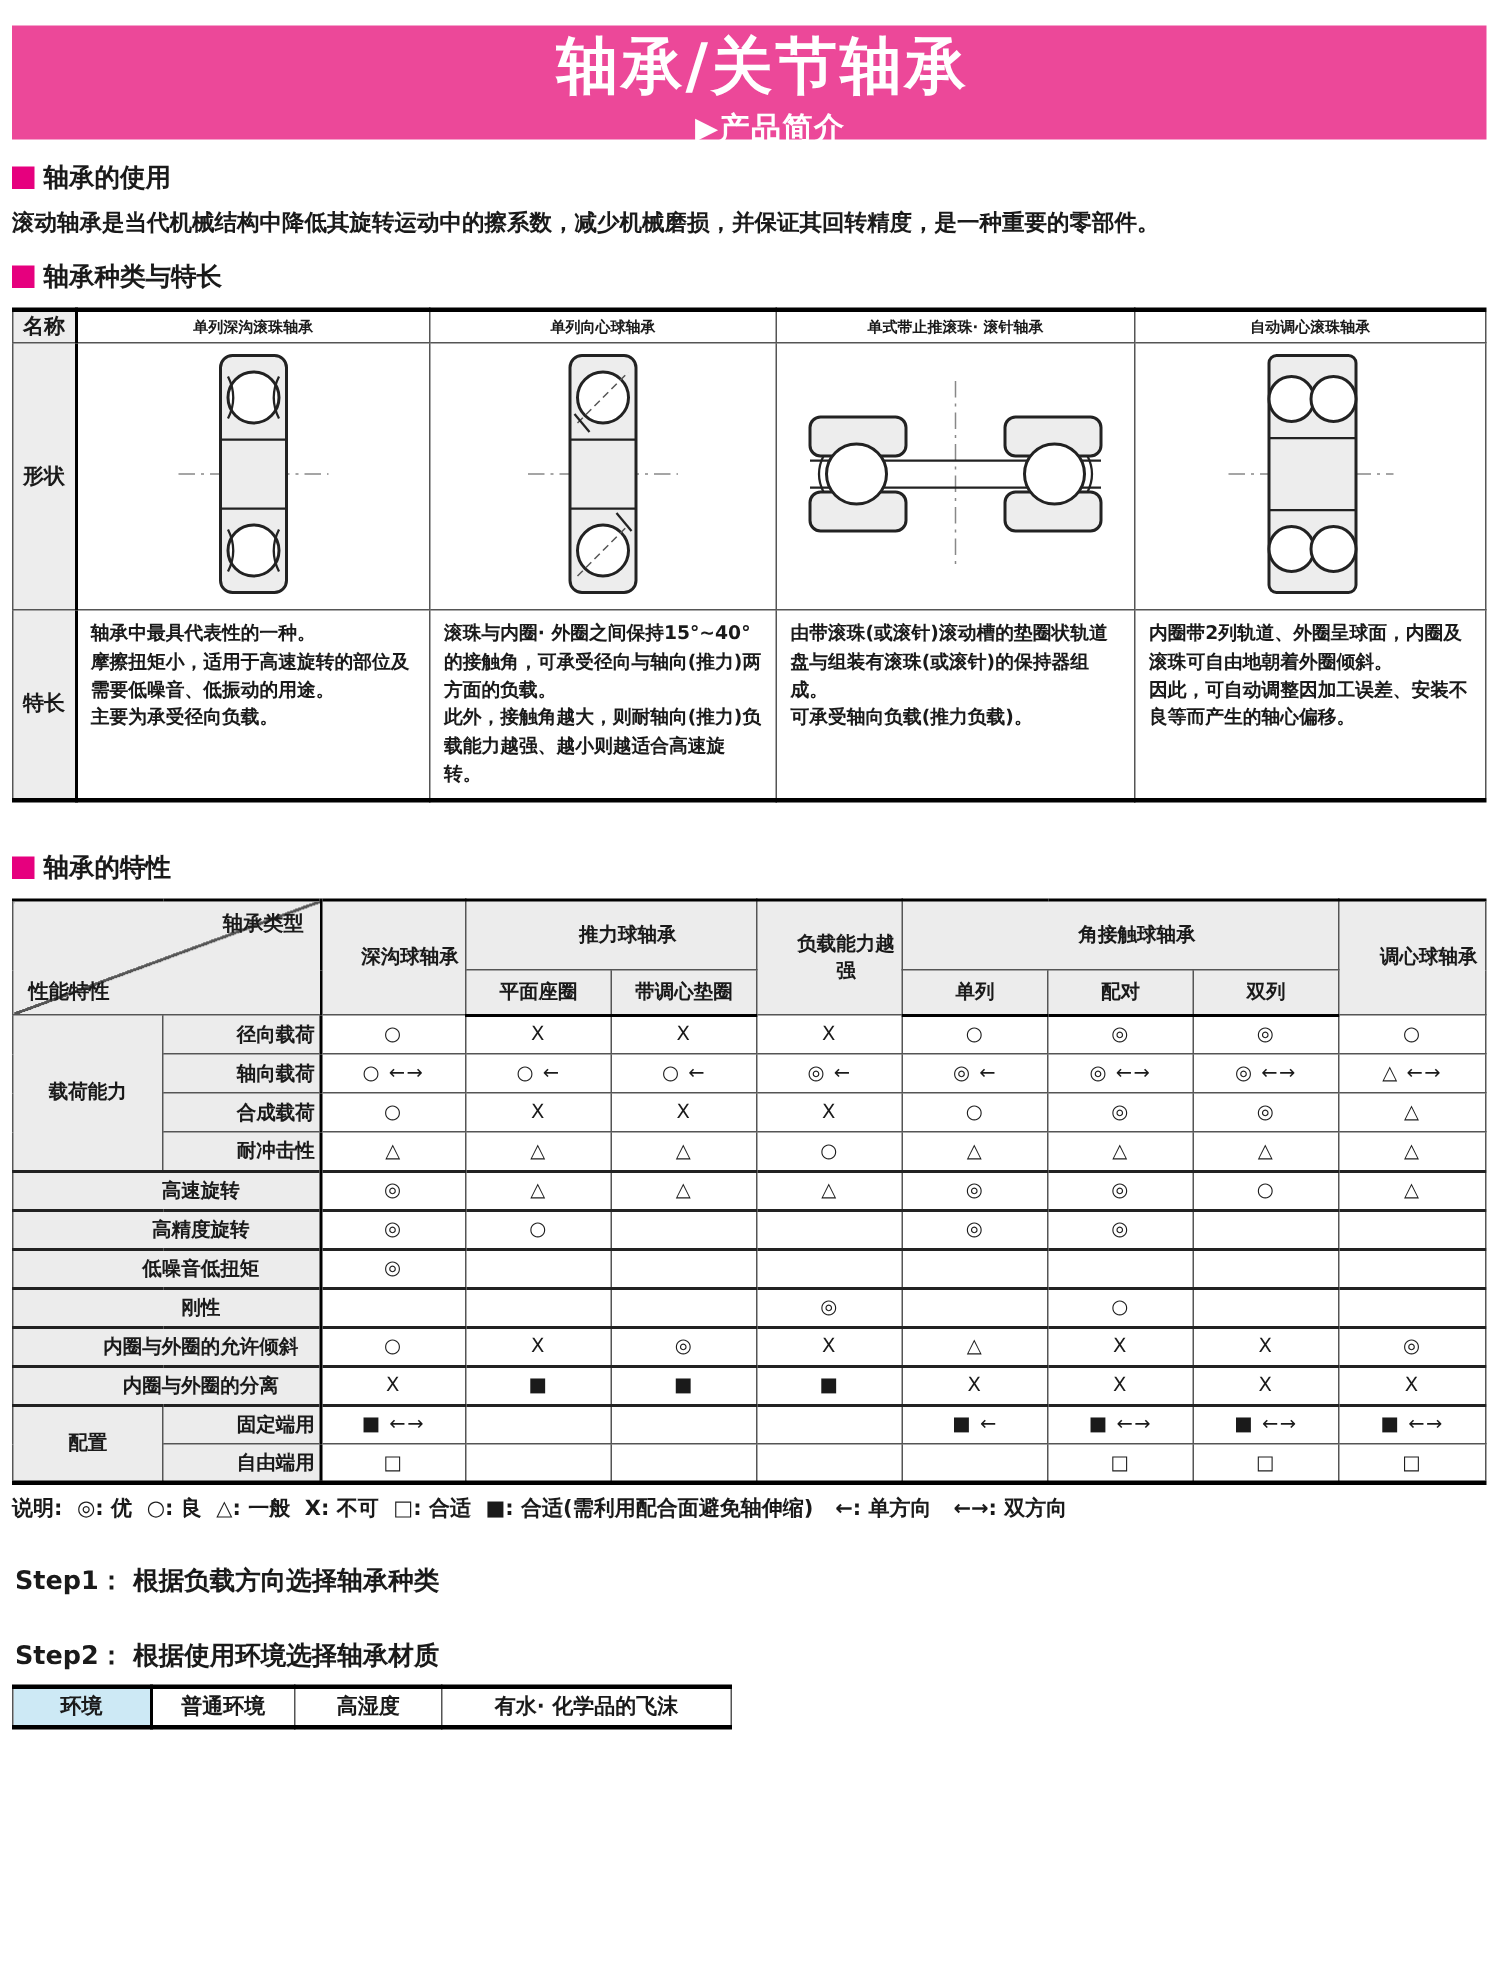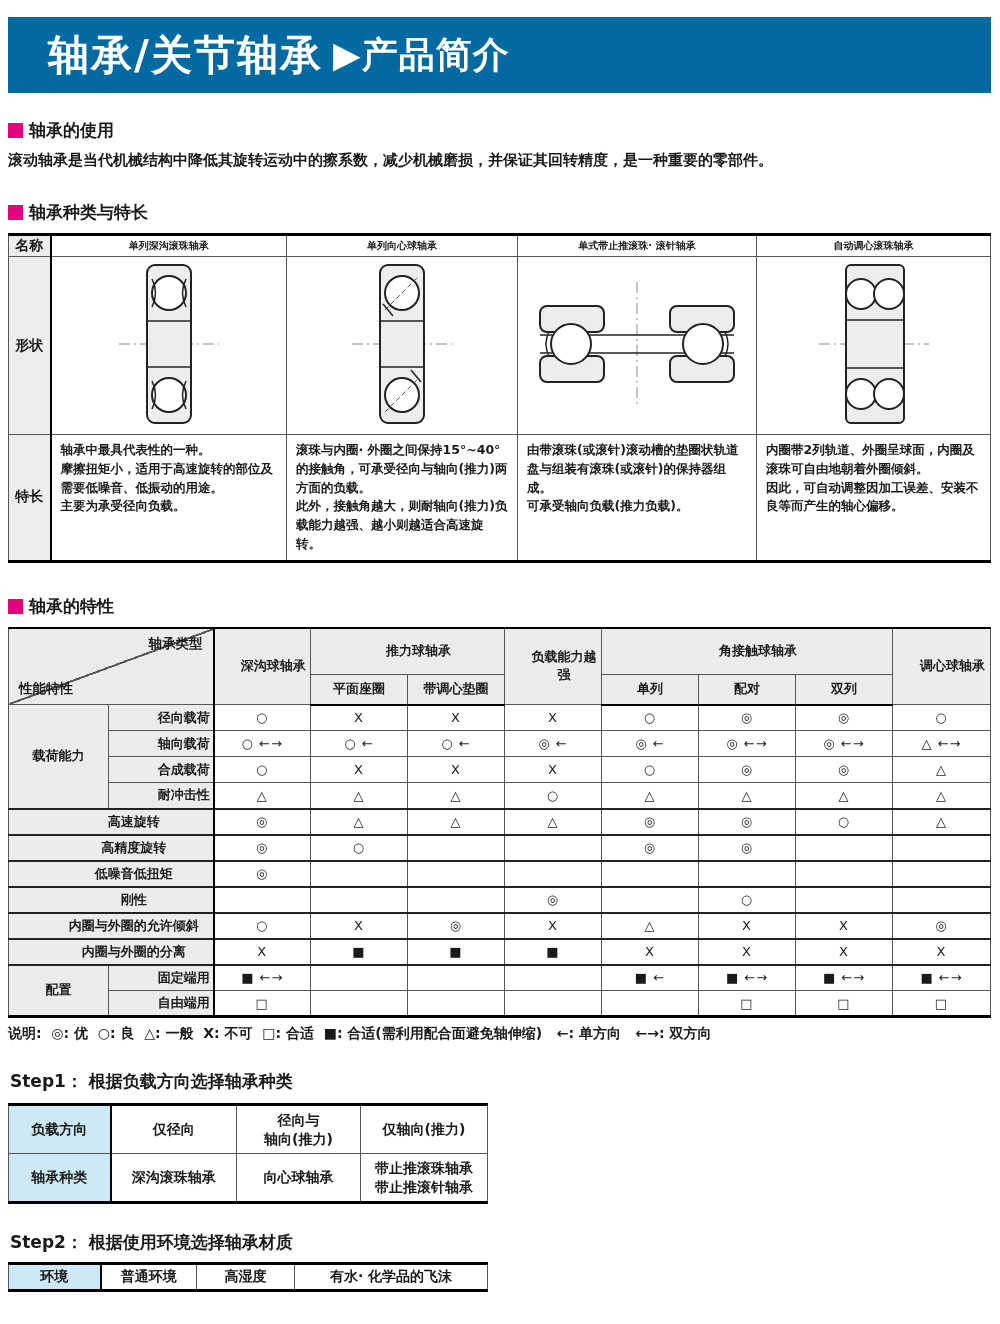--- a/index.html
+++ b/index.html
@@ -1,23 +1,23 @@
 <!DOCTYPE html>
 <html><head>
 <meta charset="utf-8">
 <style>
   * { box-sizing: border-box; margin: 0; padding: 0; }
   body { background: #fff; font-family: "DejaVu Sans", "Liberation Sans", sans-serif; color: #1a1a1a; }
   .page { width: 1000px; height: 1324px; background: #fff; overflow: hidden; position: relative; }
 
   
-  .banner { margin: 17px 9px 0 8px; height: 76px; background: #0369a1; color: #fff;
-            display: flex; align-items: center; padding-left: 40px; }
+  .banner { margin: 17px 9px 0 8px; height: 76px; background: #ec4899; color: #fff;
+            display: flex; align-items: center; padding-left: 18px; flex-direction: column; }
   .banner-title { font-size: 41px; font-weight: bold; letter-spacing: 2px; }
-  .banner-sub { font-size: 36px; font-weight: bold; margin-left: 10px; letter-spacing: 1px; }
+  .banner-sub { font-size: 20px; font-weight: bold; margin-left: 10px; letter-spacing: 1px; }
 
   
   .sec-head { display: flex; align-items: center; margin-left: 8px; }
   .marker { width: 15px; height: 15px; background: #e6007e; margin-right: 6px; flex: none; }
   .sec-title { font-size: 17px; font-weight: bold; }
   .usage-body { margin: 9px 8px 0 8px; font-size: 15px; font-weight: 600; }
 
   table { border-collapse: collapse; table-layout: fixed; }
   th, td { border: 1px solid #555; }
 
@@ -65,27 +65,27 @@
 </head>
 <body>
 
 <div class="page">
 
   <div class="banner">
     <span class="banner-title">轴承/关节轴承</span>
     <span class="banner-sub">▶产品简介</span>
   </div>
 
-  <div class="sec-head" style="margin-top:26px">
+  <div class="sec-head" style="margin-top:14px">
     <span class="marker"></span>
     <span class="sec-title">轴承的使用</span>
   </div>
   <div class="usage-body">滚动轴承是当代机械结构中降低其旋转运动中的擦系数，减少机械磨损，并保证其回转精度，是一种重要的零部件。</div>
 
-  <div class="sec-head" style="margin-top:31px">
+  <div class="sec-head" style="margin-top:15px">
     <span class="marker"></span>
     <span class="sec-title">轴承种类与特长</span>
   </div>
 
   <table class="types-table">
     <colgroup>
         <col style="width:42px">
         <col style="width:236px">
         <col style="width:231px">
         <col style="width:239px">
@@ -343,44 +343,20 @@
       <td class="sym">□</td>
       <td class="sym">□</td>
     </tr>
   </tbody>
     </table>
 
   <div class="legend">说明:  ◎: 优  ○: 良  △: 一般  X: 不可  □: 合适  ■: 合适(需利用配合面避免轴伸缩)   ←: 单方向   ←→: 双方向</div>
 
 
   <div class="step-label">Step1： 根据负载方向选择轴承种类</div>
-  <table class="step1-table">
-    <colgroup>
-        <col style="width:102px">
-        <col style="width:126px">
-        <col style="width:124px">
-        <col style="width:127px">
-      </colgroup>
-    <tbody>
-        <tr style="height:49px">
-      <th>负载方向</th>
-      <td>仅径向</td>
-      <td>径向与
-轴向(推力)</td>
-      <td>仅轴向(推力)</td>
-    </tr>
-    <tr style="height:49px">
-      <th>轴承种类</th>
-      <td>深沟滚珠轴承</td>
-      <td>向心球轴承</td>
-      <td>带止推滚珠轴承
-带止推滚针轴承</td>
-    </tr>
-  </tbody>
-    </table>
 
   <div class="step-label">Step2： 根据使用环境选择轴承材质</div>
   <table class="step2-table">
     <colgroup>
         <col style="width:92px">
         <col style="width:96px">
         <col style="width:98px">
         <col style="width:97px">
         <col style="width:96px">
       </colgroup>

